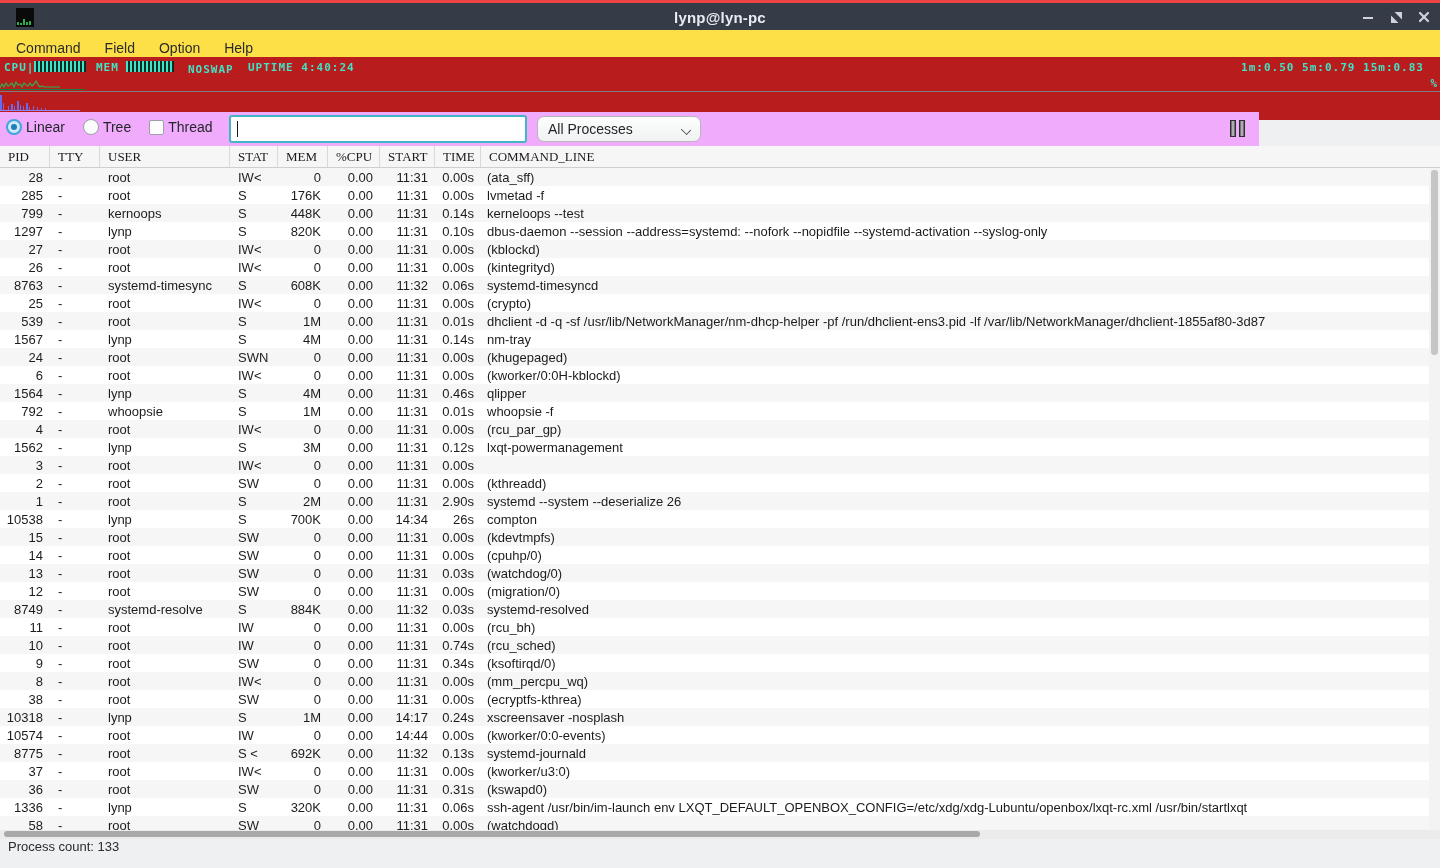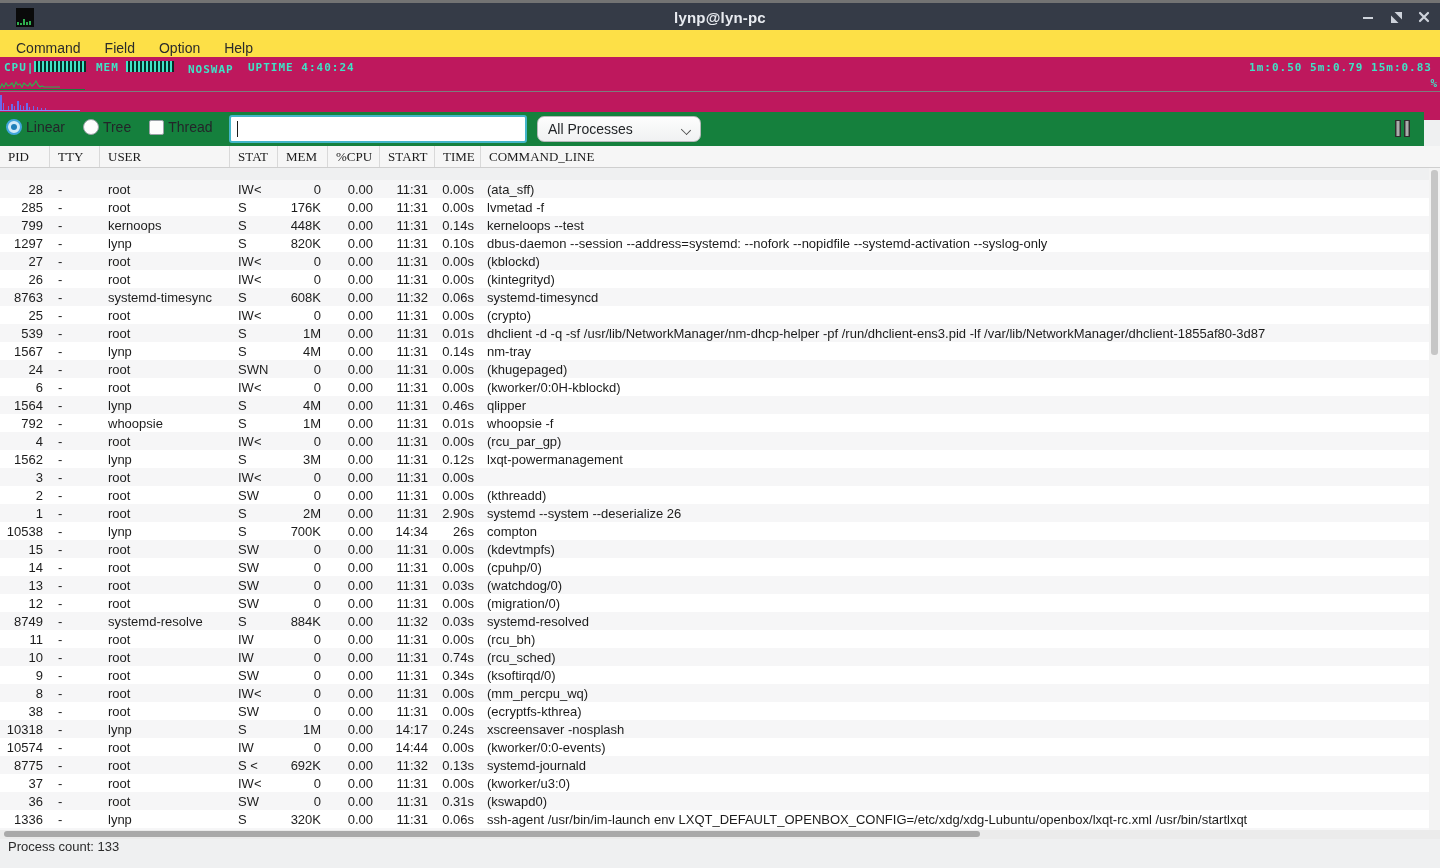--- a/index.html
+++ b/index.html
@@ -2,54 +2,54 @@
 <html><head>
 <meta charset="utf-8">
 <style>
   * { margin:0; padding:0; box-sizing:border-box; }
   html,body { width:1440px; height:868px; overflow:hidden; background:#eff0f1;
               font-family:"Liberation Sans", sans-serif; }
   .window { position:absolute; inset:0; }
 
   
   .titlebar { position:absolute; left:0; top:0; width:1440px; height:30px;
-              background:#353b47; border-top:3px solid #737373; }
+              background:#353b47; border-top:3px solid #ef4444; }
   .app-icon { position:absolute; left:16px; top:5px; width:18px; height:19px; }
   .title    { position:absolute; left:0; right:0; top:6px; text-align:center;
               color:#e8ebf0; font-size:15px; font-weight:bold; letter-spacing:.2px; }
   .winbtns  { position:absolute; right:6px; top:4px; display:flex; gap:8px; }
   .winbtn   { width:20px; height:20px; display:flex; align-items:center; justify-content:center;
               color:#ced3db; cursor:pointer; }
 
   
   .menubar { position:absolute; left:0; top:30px; width:1440px; height:35px;
              background:#fde047; display:flex; align-items:center; padding-left:4px; }
   .menu-item { padding:3px 12px; font-size:14px; color:#2b2b2b; }
 
   
-  .monitor { position:absolute; left:0; top:57px; width:1440px; height:63px; background:#be185d;
+  .monitor { position:absolute; left:0; top:57px; width:1440px; height:63px; background:#b91c1c;
              font-family:"DejaVu Sans Mono", monospace; color:#3fe3c6; }
   .mon-row1 { position:absolute; left:0; top:2px; width:1440px; height:16px; font-size:11px;
               font-weight:bold; letter-spacing:1px; }
   .mon-cpu-label { position:absolute; left:4px; top:2px; }
   .mon-cpu-meter { position:absolute; left:34px; top:2px; width:52px; height:11px;
               background:repeating-linear-gradient(90deg,#3fe3c6 0 2px,#062b25 2px 4px); }
   .mon-mem-label { position:absolute; left:96px; top:2px; }
   .mon-mem-meter { position:absolute; left:126px; top:2px; width:48px; height:11px;
               background:repeating-linear-gradient(90deg,#3fe3c6 0 2px,#062b25 2px 4px); }
   .mon-noswap { position:absolute; left:188px; top:4px; }
   .mon-uptime { position:absolute; left:248px; top:2px; }
-  .mon-load   { position:absolute; right:8px; top:2px; }
+  .mon-load   { position:absolute; right:16px; top:2px; }
   .mon-wave   { position:absolute; left:0; top:22px; }
   .mon-pct    { position:absolute; right:3px; top:20px; font-size:11px; font-weight:bold; }
   .mon-sep    { position:absolute; left:0; top:34px; width:1440px; height:1px; background:#7d7d7d; }
   .mon-hist   { position:absolute; left:0; top:35px; }
 
   
-  .toolbar { position:absolute; left:0; top:112px; width:1424px; height:34px; background:#15803d; }
+  .toolbar { position:absolute; left:0; top:112px; width:1259px; height:34px; background:#f0abfc; }
   .radio-group { position:absolute; left:6px; top:7px; display:flex; align-items:center; gap:4px; }
   .radio { width:16px; height:16px; border-radius:50%; border:1px solid #9aa0a6; background:#fdfdfd; position:relative; }
   .radio.checked { border:2px solid #41a5dc; background:#cfe9f8; }
   .radio.checked::after { content:""; position:absolute; left:3px; top:3px; width:6px; height:6px;
               border-radius:50%; background:#1f7fb9; }
   .tool-label { font-size:14px; color:#232629; margin-right:14px; }
   .checkbox { width:15px; height:15px; border:1px solid #9aa0a6; border-radius:2px; background:#fdfdfd; }
   .search-box { position:absolute; left:229px; top:3px; width:298px; height:28px;
               border:2px solid #43b5c9; border-radius:3px; background:#ffffff;
               font-size:14px; color:#232629; padding:0 6px; outline:none; }
@@ -65,21 +65,21 @@
   .pause-bar { width:6px; height:17px; border:1px solid #2e2e2e;
            background:linear-gradient(90deg,#555 0%,#c9c9c9 50%,#555 100%); }
 
   
   .grid-cols { display:grid; grid-template-columns:50px 50px 130px 48px 50px 52px 55px 46px 1fr; }
   .theader { position:absolute; left:0; top:146px; width:1440px; height:22px;
              background:#f6f6f6; border-bottom:1px solid #cfcfcf;font-family:Liberation Serif, serif; }
   .th { font-size:13px; color:#1b1b1b; padding-left:8px; display:flex; align-items:center;
         border-right:1px solid #d9d9d9; overflow:hidden; white-space:nowrap; }
   .th:last-child { border-right:none; }
-  .tbody { position:absolute; left:0; top:180px; width:1440px; height:662px; background:#7f1d1d;
+  .tbody { position:absolute; left:0; top:168px; width:1440px; height:662px; background:#7f1d1d;
            overflow:hidden; }
   .trow { height:18px; font-size:13px; color:#1c1c1c; background:#ffffff; }
   .trow.alt { background:#f6f6f7; }
   .td { display:flex; align-items:center; overflow:hidden; white-space:nowrap; }
   .td.num { justify-content:flex-end; padding-right:7px; }
   .td.txt { justify-content:flex-start; padding-left:8px; }
   .td.cmd { justify-content:flex-start; padding-left:6px; }
 
   
   .hscroll { position:absolute; left:0; top:830px; width:1440px; height:9px; background:#ebebeb; }

